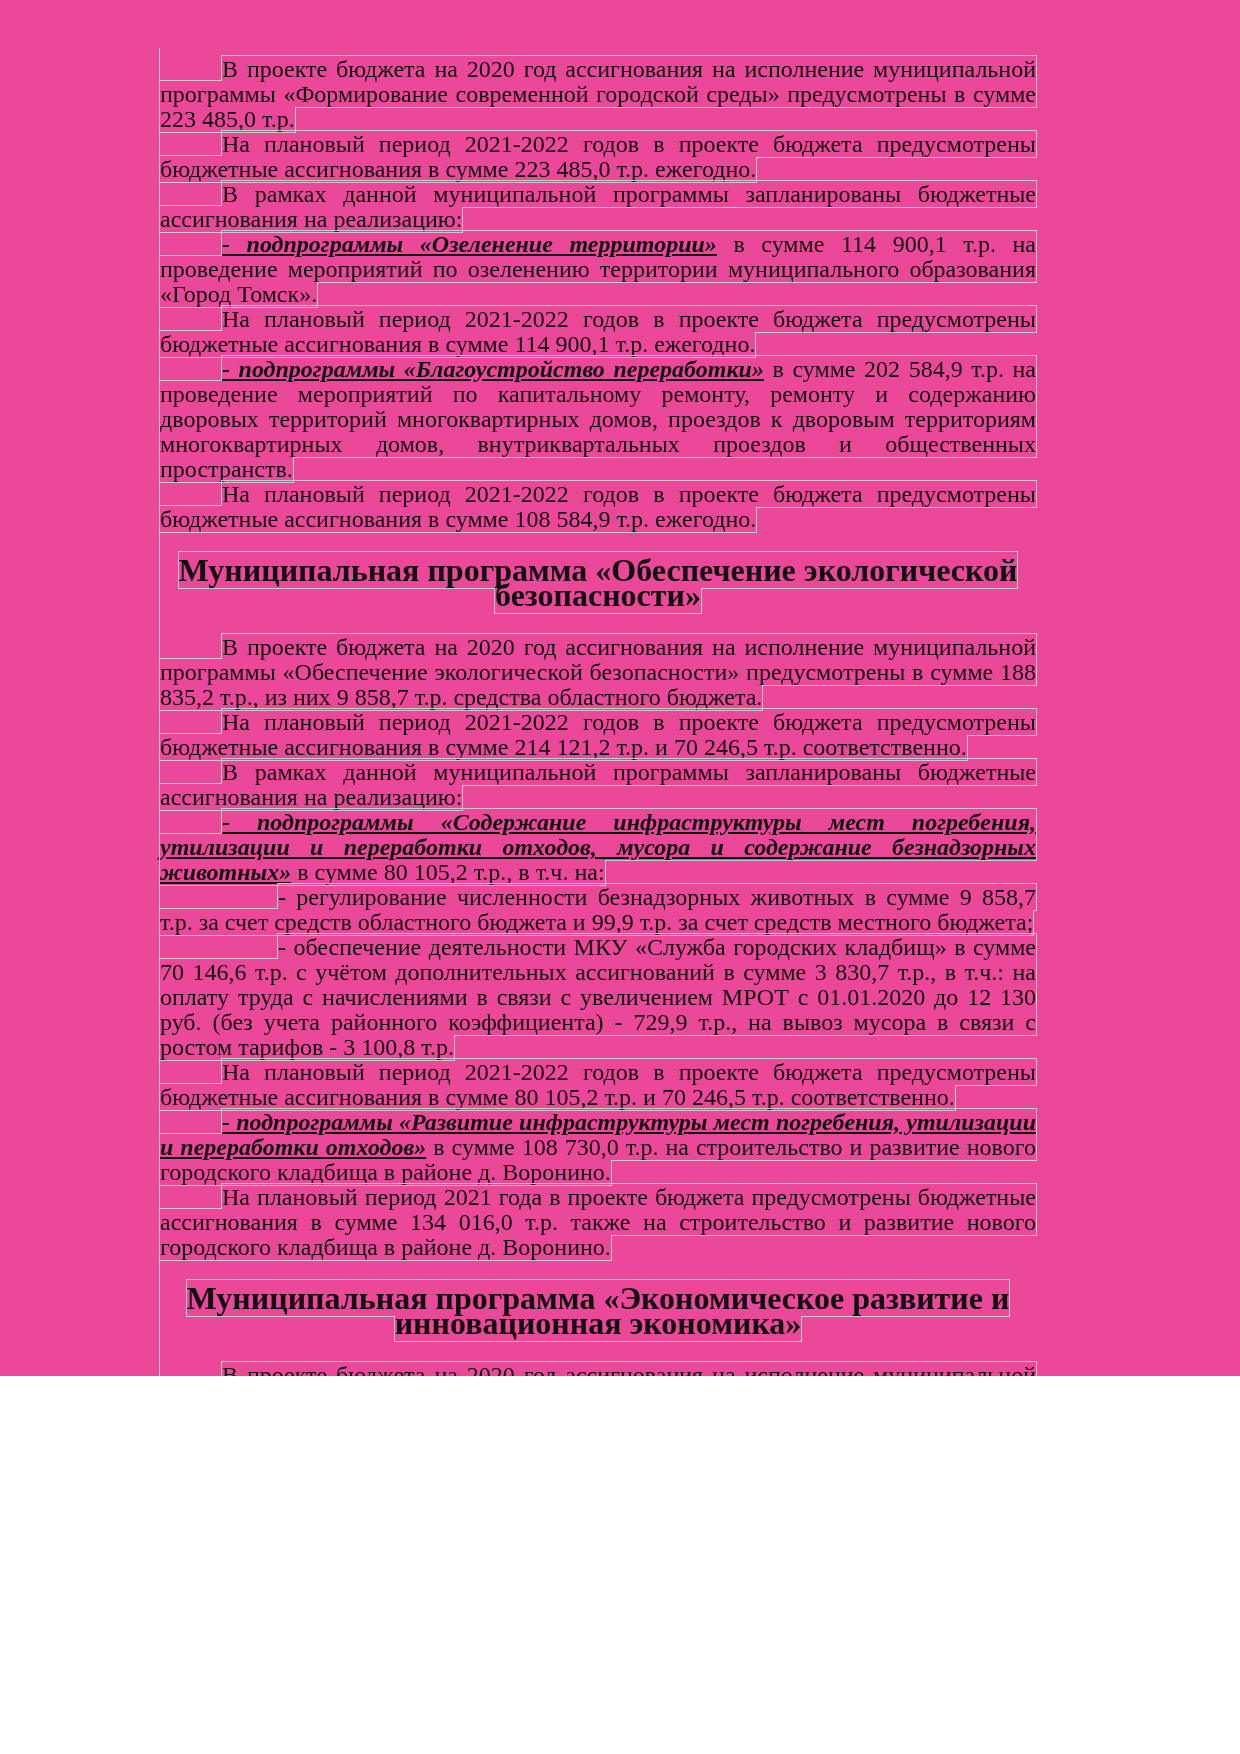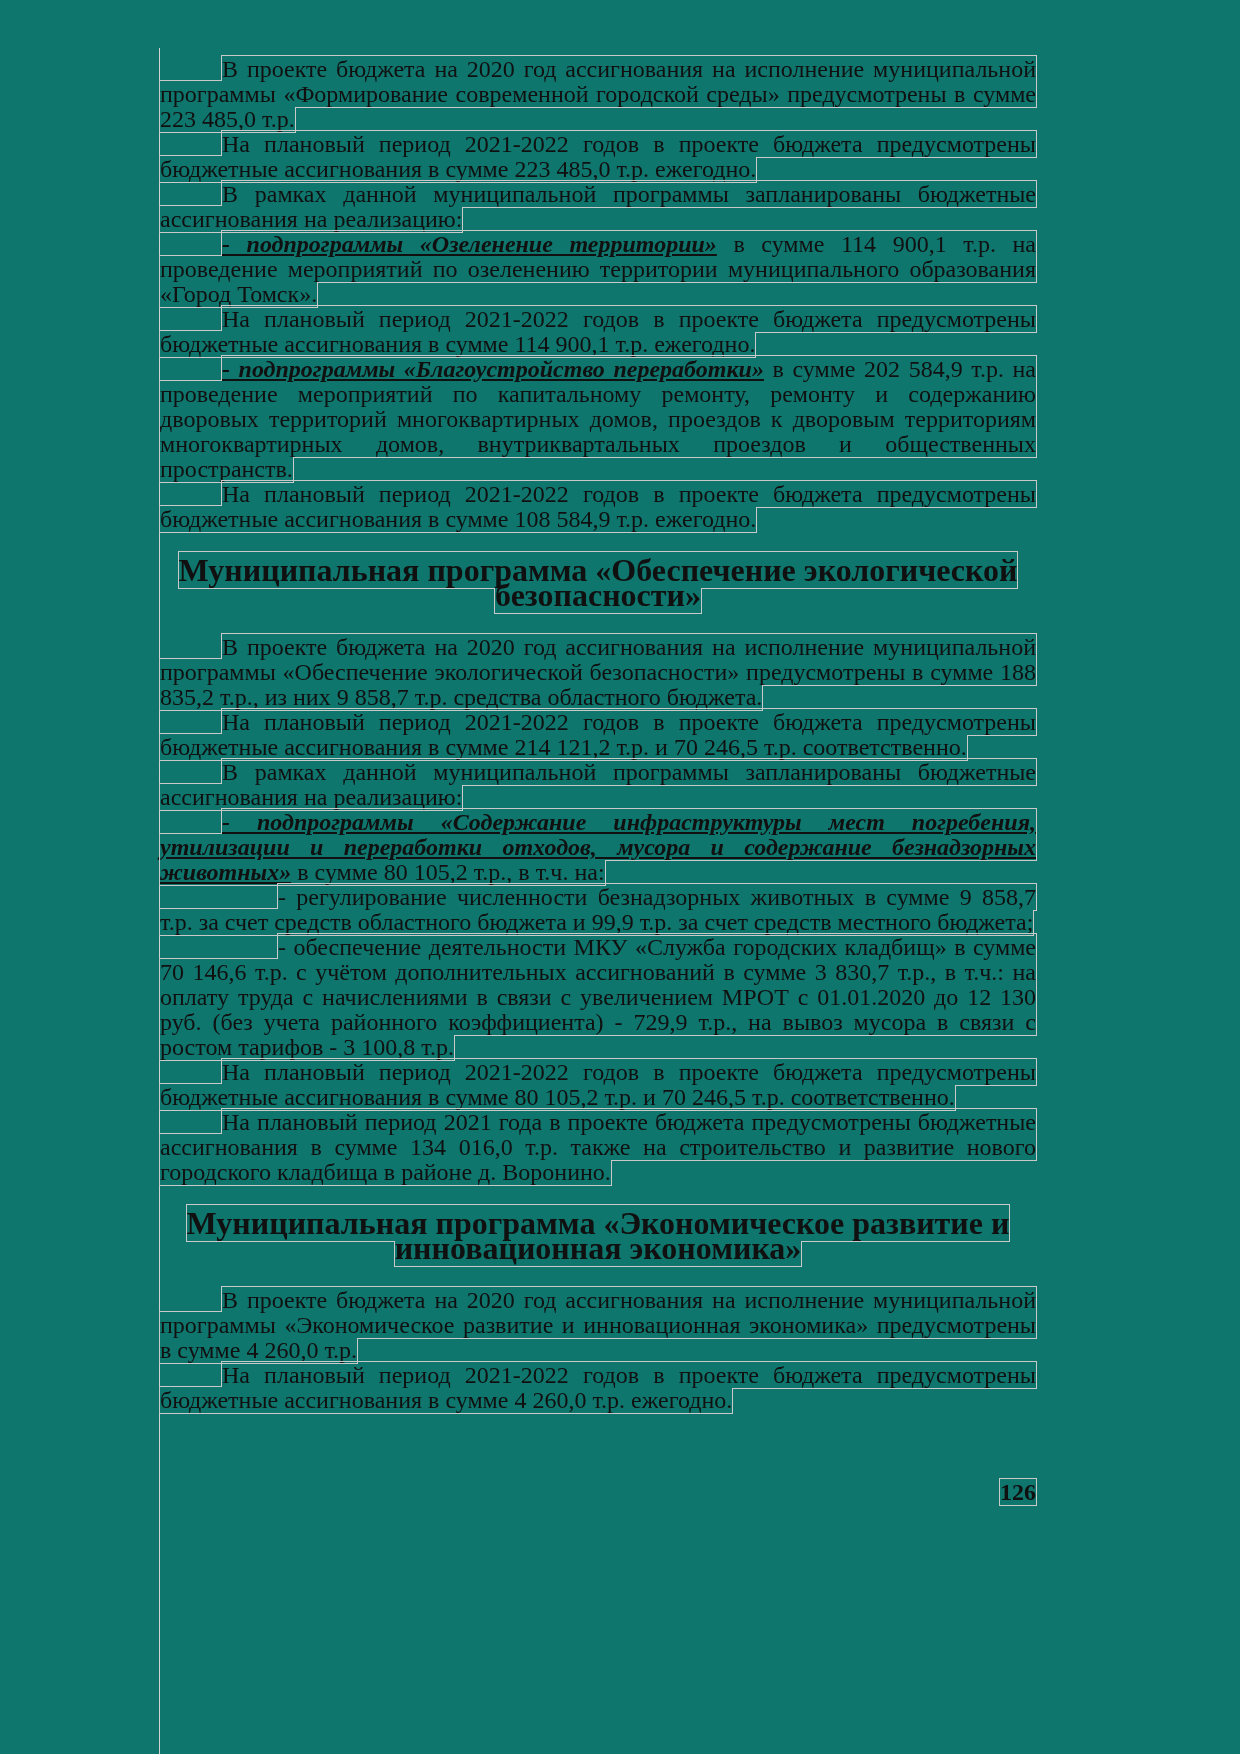--- a/index.html
+++ b/index.html
@@ -3,22 +3,22 @@
   <meta charset="utf-8">
   <style>
     html, body {
       margin: 0;
       padding: 0;
       background: #ffffff;
     }
     .page {
       position: relative;
       width: 1240px;
-      height: 1754px;
-      background: #0f766e;
+      height: 1376px;
+      background: #ec4899;
       font-family: "Liberation Serif", "DejaVu Serif", serif;
       color: #101010;
       overflow: hidden;
     }
     .left-rule {
       position: absolute;
       left: 159px;
       top: 48px;
       bottom: 0;
       width: 1px;
@@ -91,20 +91,21 @@
 
     <h2 class="heading"><span class="box">Муниципальная программа «Обеспечение экологической безопасности»</span></h2>
 
     <p class="para"><span class="box">В проекте бюджета на 2020 год ассигнования на исполнение муниципальной программы «Обеспечение экологической безопасности» предусмотрены в сумме 188 835,2 т.р., из них 9 858,7 т.р. средства областного бюджета.</span></p>
     <p class="para"><span class="box">На плановый период 2021-2022 годов в проекте бюджета предусмотрены бюджетные ассигнования в сумме 214 121,2 т.р. и 70 246,5 т.р. соответственно.</span></p>
     <p class="para"><span class="box">В рамках данной муниципальной программы запланированы бюджетные ассигнования на реализацию:</span></p>
     <p class="para"><span class="box"><span class="lead">- подпрограммы «Содержание инфраструктуры мест погребения, утилизации и переработки отходов, мусора и содержание безнадзорных животных»</span><span> в сумме 80 105,2 т.р., в т.ч. на:</span></span></p>
     <p class="para sub-item"><span class="box">- регулирование численности безнадзорных животных в сумме 9 858,7 т.р. за счет средств областного бюджета и 99,9 т.р. за счет средств местного бюджета;</span></p>
     <p class="para sub-item"><span class="box">- обеспечение деятельности МКУ «Служба городских кладбищ» в сумме 70 146,6 т.р. с учётом дополнительных ассигнований в сумме 3 830,7 т.р., в т.ч.: на оплату труда с начислениями в связи с увеличением МРОТ с 01.01.2020 до 12 130 руб. (без учета районного коэффициента) - 729,9 т.р., на вывоз мусора в связи с ростом тарифов - 3 100,8 т.р.</span></p>
     <p class="para"><span class="box">На плановый период 2021-2022 годов в проекте бюджета предусмотрены бюджетные ассигнования в сумме 80 105,2 т.р. и 70 246,5 т.р. соответственно.</span></p>
+    <p class="para"><span class="box"><span class="lead">- подпрограммы «Развитие инфраструктуры мест погребения, утилизации и переработки отходов»</span><span> в сумме 108 730,0 т.р. на строительство и развитие нового городского кладбища в районе д. Воронино.</span></span></p>
     <p class="para"><span class="box">На плановый период 2021 года в проекте бюджета предусмотрены бюджетные ассигнования в сумме 134 016,0 т.р. также на строительство и развитие нового городского кладбища в районе д. Воронино.</span></p>
 
     <h2 class="heading"><span class="box">Муниципальная программа «Экономическое развитие и инновационная экономика»</span></h2>
 
     <p class="para"><span class="box">В проекте бюджета на 2020 год ассигнования на исполнение муниципальной программы «Экономическое развитие и инновационная экономика» предусмотрены в сумме 4 260,0 т.р.</span></p>
     <p class="para"><span class="box">На плановый период 2021-2022 годов в проекте бюджета предусмотрены бюджетные ассигнования в сумме 4 260,0 т.р. ежегодно.</span></p>
 
   </div>
 
   <div class="page-number"><span class="box">126</span></div>

